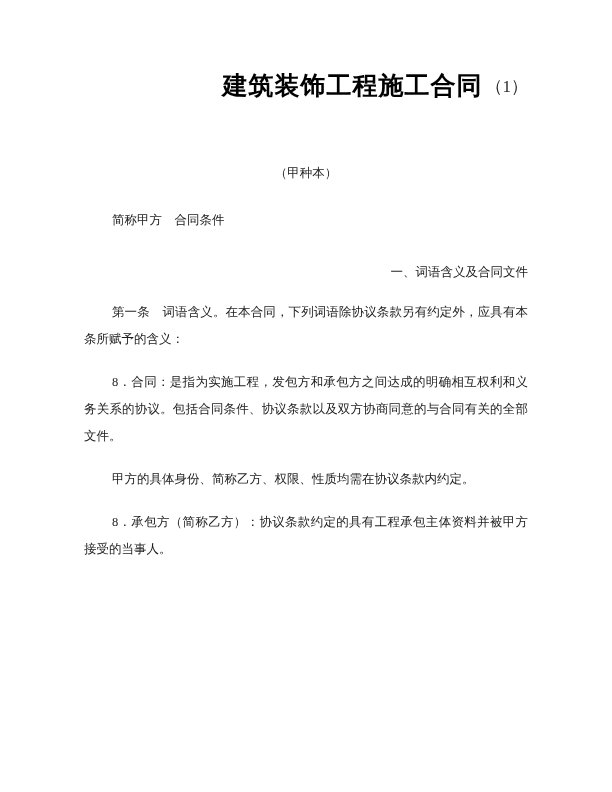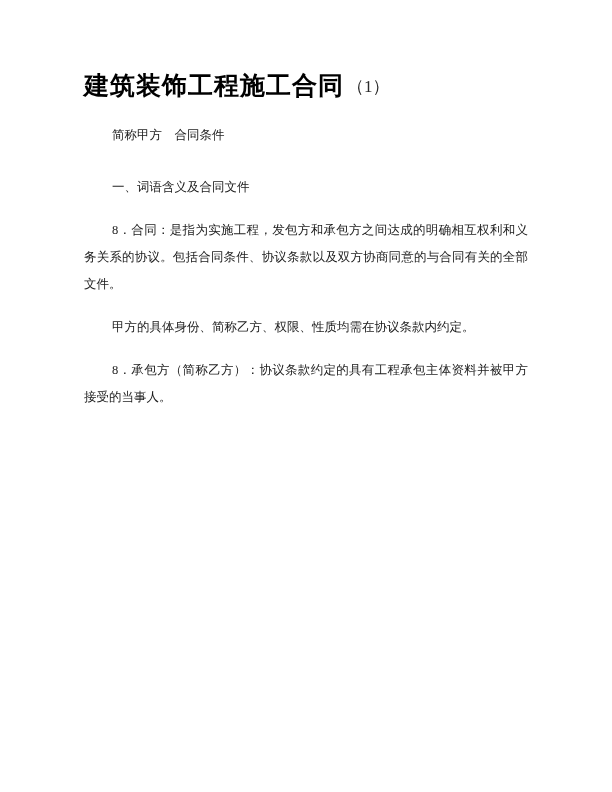--- a/index.html
+++ b/index.html
@@ -15,21 +15,21 @@
     background: #ffffff;
     color: #1c1c1c;
     font-family: "Liberation Serif", "DejaVu Serif", serif;
     font-size: 12.5px;
     box-sizing: border-box;
     padding: 0 84px;
     overflow: hidden;
   }
   .doc-title {
     margin: 70px 0 0 0;
-    text-align: left;
+    text-align: right;
     font-family: "Liberation Sans", "DejaVu Sans", sans-serif;
     font-size: 25px;
     font-weight: bold;
     color: #000000;
     letter-spacing: 1px;
     line-height: 30px;
     white-space: nowrap;
   }
   .doc-title-number {
     font-family: "Liberation Serif", "DejaVu Serif", serif;
@@ -47,43 +47,46 @@
   }
   .part-heading {
     margin-top: 20px;
     padding-left: 28px;
     line-height: 27px;
   }
   .section-heading {
     margin-top: 25px;
     padding-left: 28px;
     line-height: 27px;
+    text-align: right;
   }
   p.para {
     margin: 16px 0 0 0;
     text-indent: 28px;
     line-height: 27px;
     text-align: justify;
   }
   p.para.first {
     margin-top: 13px;
   }
 </style>
 </head>
 <body>
 
 <div class="page">
 
   <h1 class="doc-title"><span>建筑装饰工程施工合同</span><span class="doc-title-number">（1）</span></h1>
 
+  <div class="edition-note">（甲种本）</div>
 
   <div class="part-heading">简称甲方　合同条件</div>
 
   <div class="section-heading">一、词语含义及合同文件</div>
 
+  <p class="para first">第一条　词语含义。在本合同，下列词语除协议条款另有约定外，应具有本条所赋予的含义：</p>
 
   <p class="para">8．合同：是指为实施工程，发包方和承包方之间达成的明确相互权利和义务关系的协议。包括合同条件、协议条款以及双方协商同意的与合同有关的全部文件。</p>
 
 
 
   <p class="para">甲方的具体身份、简称乙方、权限、性质均需在协议条款内约定。</p>
 
   <p class="para">8．承包方（简称乙方）：协议条款约定的具有工程承包主体资料并被甲方接受的当事人。</p>
 
 

